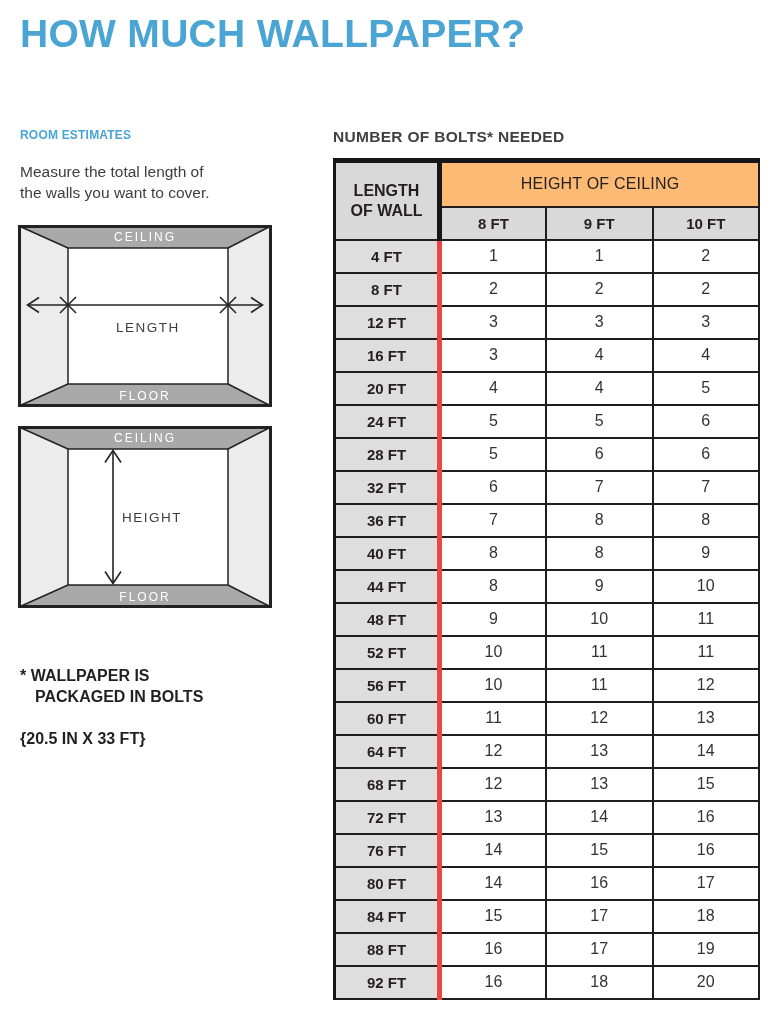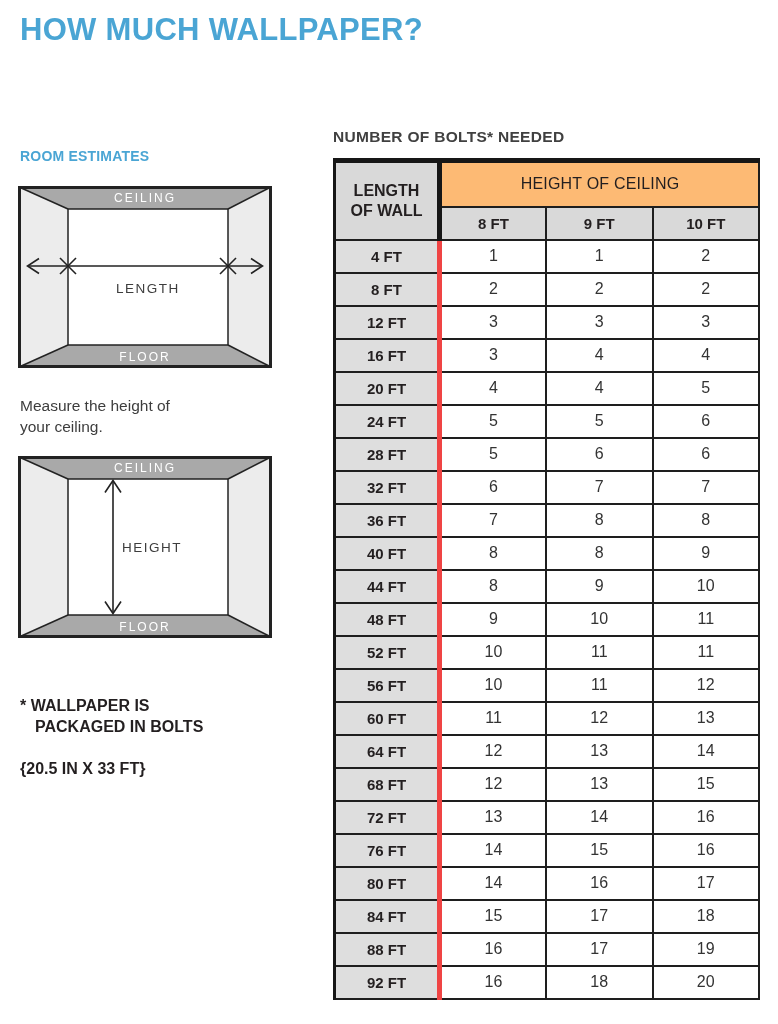--- a/index.html
+++ b/index.html
@@ -9,38 +9,37 @@
     width: 778px;
     height: 1024px;
     background: #ffffff;
     font-family: "Liberation Sans", "DejaVu Sans", sans-serif;
     color: #2b2b2b;
     overflow: hidden;
   }
   .page-title {
     position: absolute;
     left: 20px; top: 12px;
-    font-size: 31px;
+    font-size: 39px;
     font-weight: bold;
     color: #4aa5d4;
     letter-spacing: 0.3px;
     text-align: right;
   }
   
   .left-col {
     position: absolute;
     left: 20px; top: 128px;
     width: 296px;
   }
   .section-heading {
-    font-size: 14px;
+    font-size: 12px;
     font-weight: bold;
     color: #4aa5d4;
     letter-spacing: 0.2px;
-    margin-top: 20px;
   }
   .para {
     margin-top: 19px;
     font-size: 15.5px;
     line-height: 1.36;
     color: #3d3d3d;
     white-space: pre-line;
   }
   .diagram {
     display: block;
@@ -153,20 +152,22 @@
 <body>
 
 <div class="page">
 
   <h1 class="page-title">HOW MUCH WALLPAPER?</h1>
 
   <div class="left-col">
 
     <div class="section-heading">ROOM ESTIMATES</div>
 
+    <div class="para">Measure the total length of
+the walls you want to cover.</div>
 
     <svg class="diagram diagram-1" width="254" height="182" viewBox="0 0 254 182">
       <rect x="1.5" y="1.5" width="251" height="179" fill="#ffffff" stroke="none"></rect>
       <polygon points="1,1 253,1 210,23 50,23" fill="#a9a9a9"></polygon>
       <polygon points="1,181 253,181 210,159 50,159" fill="#a9a9a9"></polygon>
       <polygon points="1,1 50,23 50,159 1,181" fill="#ececec"></polygon>
       <polygon points="253,1 210,23 210,159 253,181" fill="#ececec"></polygon>
       <rect x="50" y="23" width="160" height="136" fill="#ffffff" stroke="#222222" stroke-width="1.5"></rect>
       <line x1="1" y1="1" x2="50" y2="23" stroke="#222222" stroke-width="1.5"></line>
       <line x1="253" y1="1" x2="210" y2="23" stroke="#222222" stroke-width="1.5"></line>
@@ -180,22 +181,20 @@
         <line x1="42" y1="72" x2="58" y2="88"></line>
         <line x1="42" y1="88" x2="58" y2="72"></line>
         <line x1="202" y1="72" x2="218" y2="88"></line>
         <line x1="202" y1="88" x2="218" y2="72"></line>
       </g>
       <text class="svg-band-label" x="127" y="16" text-anchor="middle">CEILING</text>
       <text class="svg-dim-label" x="130" y="107" text-anchor="middle">LENGTH</text>
       <text class="svg-band-label" x="127" y="175" text-anchor="middle">FLOOR</text>
     </svg>
 
-    <div class="para para-2">Measure the height of
-your ceiling.</div>
 
     <svg class="diagram diagram-2" width="254" height="182" viewBox="0 0 254 182">
       <rect x="1.5" y="1.5" width="251" height="179" fill="#ffffff" stroke="none"></rect>
       <polygon points="1,1 253,1 210,23 50,23" fill="#a9a9a9"></polygon>
       <polygon points="1,181 253,181 210,159 50,159" fill="#a9a9a9"></polygon>
       <polygon points="1,1 50,23 50,159 1,181" fill="#ececec"></polygon>
       <polygon points="253,1 210,23 210,159 253,181" fill="#ececec"></polygon>
       <rect x="50" y="23" width="160" height="136" fill="#ffffff" stroke="#222222" stroke-width="1.5"></rect>
       <line x1="1" y1="1" x2="50" y2="23" stroke="#222222" stroke-width="1.5"></line>
       <line x1="253" y1="1" x2="210" y2="23" stroke="#222222" stroke-width="1.5"></line>

